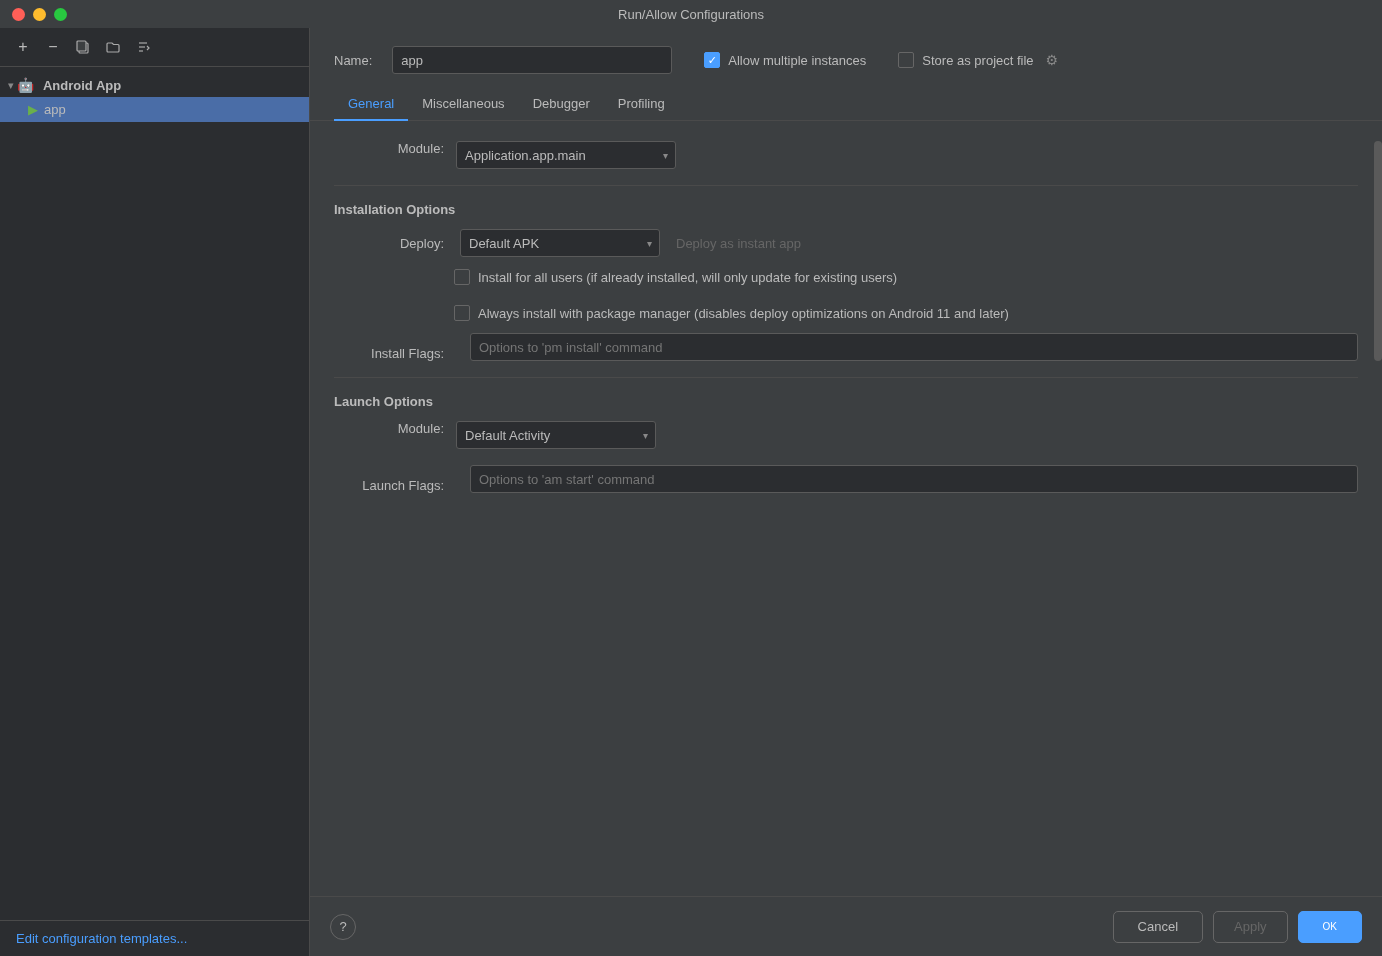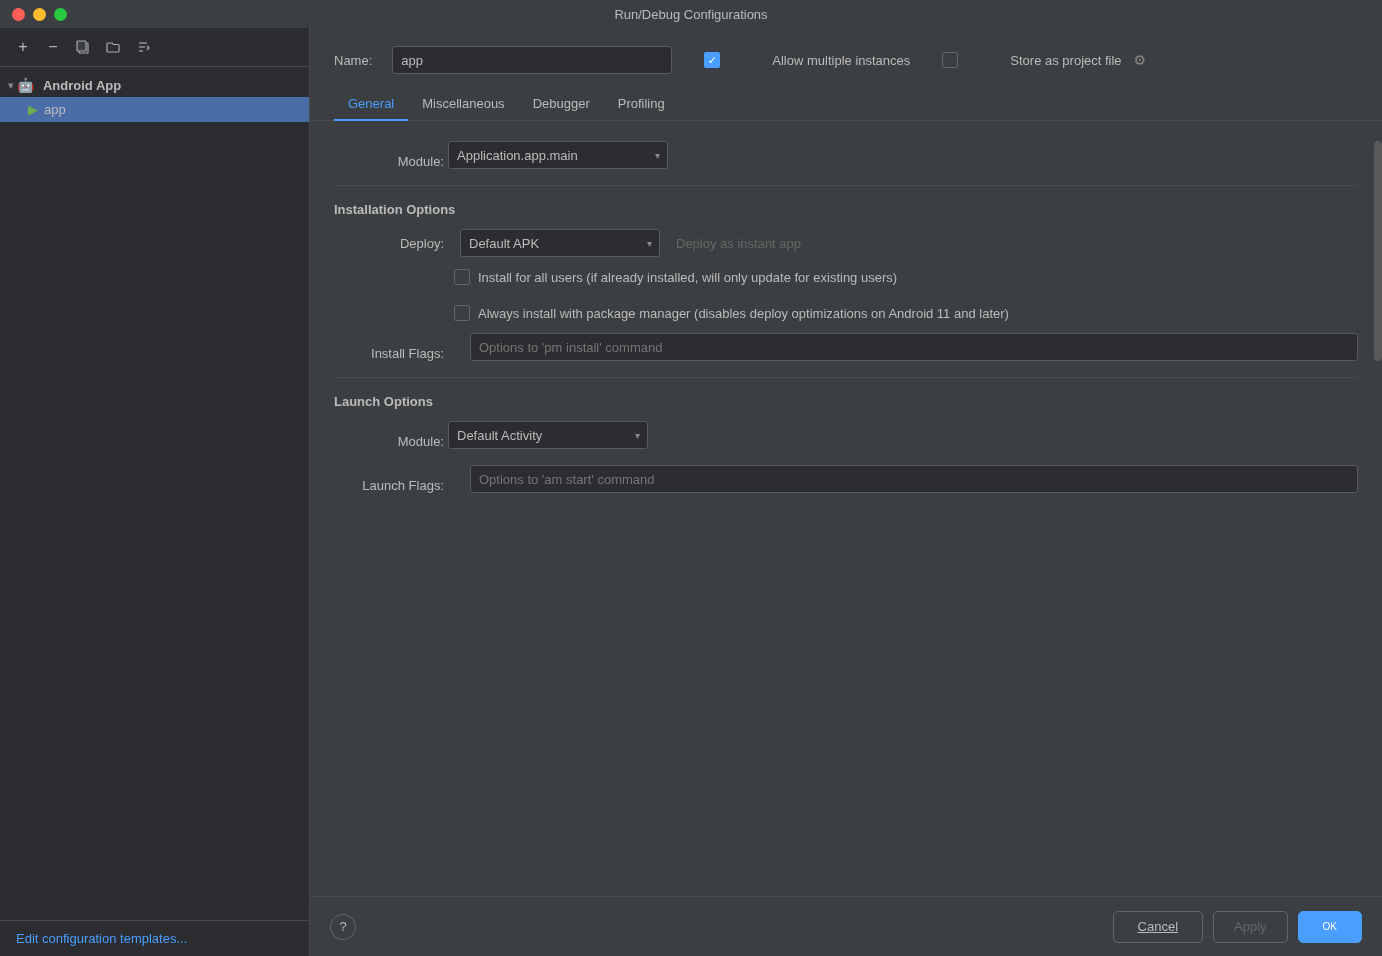--- a/index.html
+++ b/index.html
@@ -165,21 +165,21 @@
       height: 16px;
       background: transparent;
       border: 1px solid #666;
       border-radius: 2px;
       display: flex;
       align-items: center;
       justify-content: center;
       cursor: pointer;
       flex-shrink: 0;
     }
-    .checkbox-label { color: #bbbbbb; font-size: 13px; margin-left: 44px; }
+    .checkbox-label { color: #bbbbbb; font-size: 13px; }
     .gear-icon { color: #888; font-size: 14px; cursor: pointer; margin-left: 4px; }
     .tabs-bar {
       display: flex;
       border-bottom: 1px solid #4a4a4a;
       padding: 0 24px;
       flex-shrink: 0;
     }
     .tab {
       padding: 8px 14px;
       color: #bbbbbb;
@@ -193,23 +193,23 @@
       border-bottom: 2px solid #4a9eff;
     }
     .form-content {
       flex: 1;
       overflow-y: auto;
       padding: 20px 24px;
       position: relative;
     }
     .form-row {
       display: flex;
-      align-items: flex-end;
+      align-items: flex-start;
       margin-bottom: 16px;
-      gap: 4px;
+      gap: 12px;
     }
     .form-label {
       color: #bbbbbb;
       font-size: 13px;
       min-width: 110px;
       text-align: right;
     }
     .select-wrapper {
       position: relative;
       display: inline-flex;
@@ -329,21 +329,20 @@
     }
     .btn-cancel {
       padding: 6px 24px;
       background: #3c3f41;
       border: 1px solid #666;
       border-radius: 5px;
       color: #bbbbbb;
       font-size: 13px;
       cursor: pointer;
       height: 32px;
-      text-decoration: underline;
     }
     .btn-apply {
       padding: 6px 20px;
       background: #3c3f41;
       border: 1px solid #666;
       border-radius: 5px;
       color: #666;
       font-size: 13px;
       cursor: pointer;
       height: 32px;
@@ -368,21 +367,21 @@
   </style>
 </head>
 <body>
 
 <div class="title-bar">
   <div class="title-bar-buttons">
     <div class="traffic-light traffic-close"></div>
     <div class="traffic-light traffic-minimize"></div>
     <div class="traffic-light traffic-maximize"></div>
   </div>
-  <span class="title-text">Run/Debug Configurations</span>
+  <span class="title-text">Run/Allow Configurations</span>
 </div>
 
 <div class="main-container">
 
   <div class="sidebar">
     <div class="sidebar-toolbar">
       <button class="toolbar-btn" title="Add">
         <span>+</span>
       </button>
       <button class="toolbar-btn" title="Remove">

